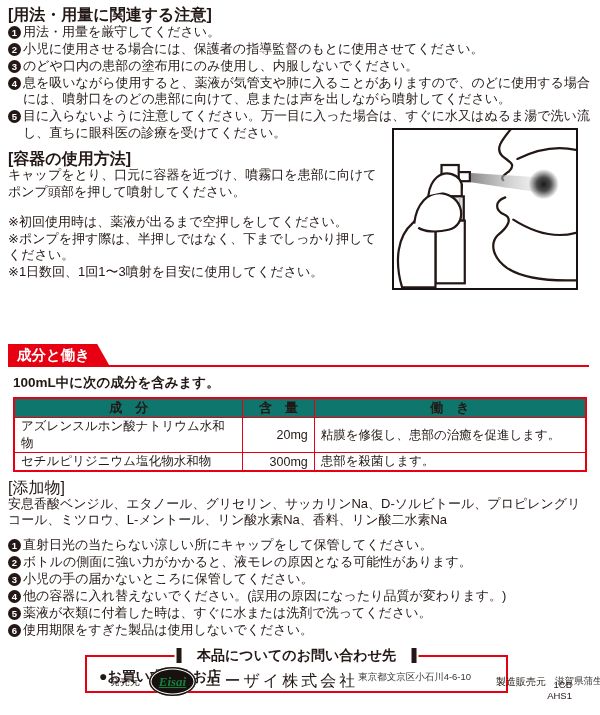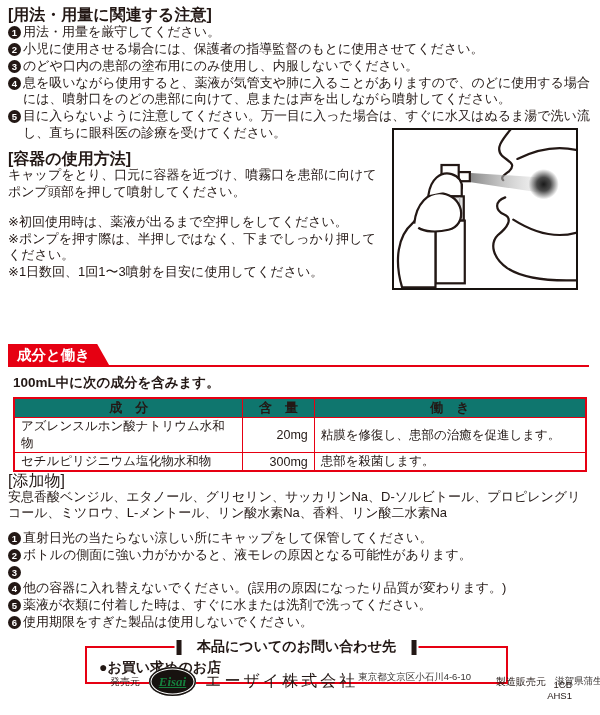--- a/index.html
+++ b/index.html
@@ -36,21 +36,21 @@
   .sec-ingredients{margin-top:64px;}
   .intro-line{font-size:13.5px;font-weight:bold;margin:7px 0 5px 5px;}
 
   
   table.ing{border-collapse:collapse;width:574px;margin-left:5px;border:2px solid #e60012;}
   table.ing th,table.ing td{border:1.5px solid #e60012;padding:0 6px;height:16px;}
   table.ing th{background:#0f766e;font-size:13px;font-weight:bold;text-align:center;}
   table.ing td{font-size:12.5px;background:#fff;}
   td.qty{text-align:right;padding-right:13px;}
 
-  .additives{margin-top:0;}
+  .additives{margin-top:7px;}
   .additives .body-text{line-height:16px;}
 
   
   .sec-storage{margin-top:9px;}
   .storage-items{margin-top:6px;}
 
   
   .contact-box{position:relative;margin:16px 0 0 77px;width:423px;border:2px solid #e60012;
                box-sizing:border-box;padding:10px 8px 6px 12px;}
   .contact-title{position:absolute;top:-10px;left:50%;transform:translateX(-50%);
@@ -193,20 +193,21 @@
       <div class="nitem">
         <span class="num">1</span>
         <span>直射日光の当たらない涼しい所にキャップをして保管してください。</span>
       </div>
       <div class="nitem">
         <span class="num">2</span>
         <span>ボトルの側面に強い力がかかると、液モレの原因となる可能性があります。</span>
       </div>
       <div class="nitem">
         <span class="num">3</span>
+        <span>小児の手の届かないところに保管してください。</span>
       </div>
       <div class="nitem">
         <span class="num">4</span>
         <span>他の容器に入れ替えないでください。(誤用の原因になったり品質が変わります。)</span>
       </div>
       <div class="nitem">
         <span class="num">5</span>
         <span>薬液が衣類に付着した時は、すぐに水または洗剤で洗ってください。</span>
       </div>
       <div class="nitem">

